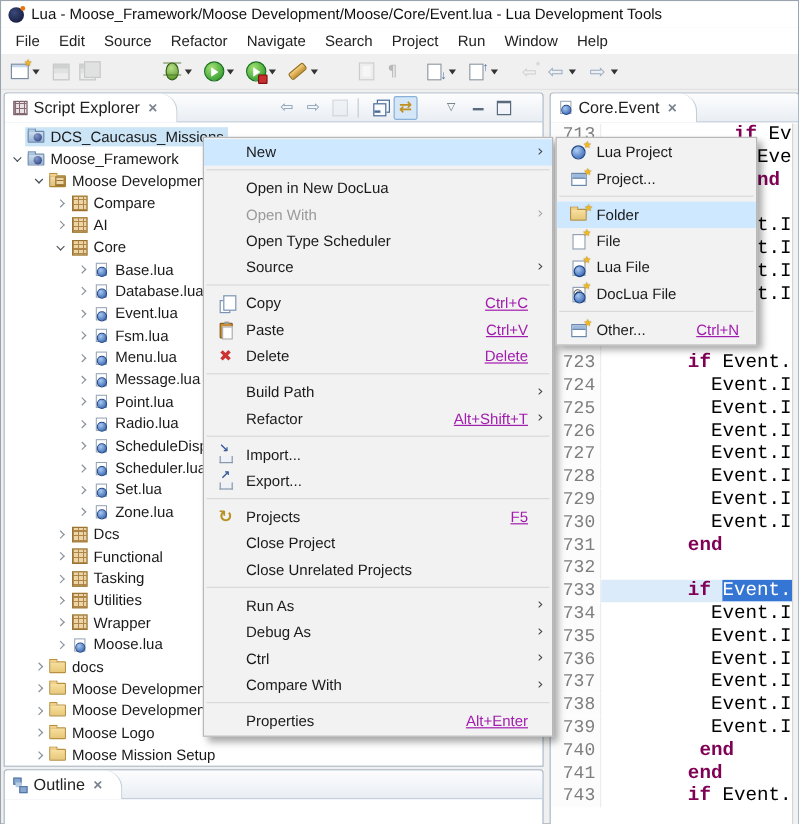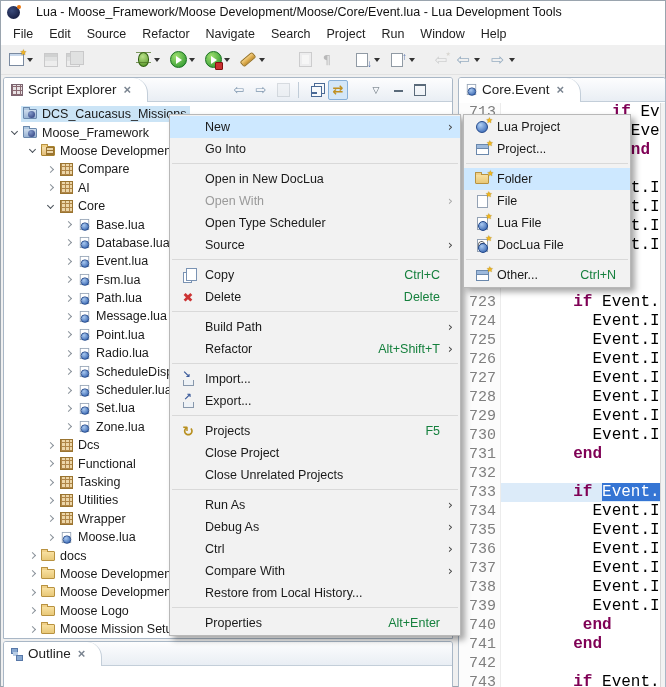--- a/index.html
+++ b/index.html
@@ -2,21 +2,21 @@
 <html><head>
 <meta charset="utf-8">
 <style>
   * { margin:0; padding:0; box-sizing:border-box; }
   html,body { width:666px; height:687px; overflow:hidden; }
   body { font-family:"Liberation Sans","DejaVu Sans",sans-serif; background:#f0f0f0; position:relative;
          -webkit-font-smoothing:antialiased; }
   .window { position:absolute; inset:0; border:1px solid #9aa4ae; background:#f0f0f0; }
 
   
-  .titlebar { height:22px; background:#ffffff; display:flex; align-items:center; padding-left:6px; gap:16px; }
+  .titlebar { height:22px; background:#ffffff; display:flex; align-items:center; padding-left:6px; gap:6px; }
   .titlebar .ttl { font-size:12.5px; color:#111; white-space:nowrap; }
   .i-luamoon { width:13px; height:13px; border-radius:50%; flex:0 0 auto;
     background:radial-gradient(circle at 38% 35%, #3a4a7a, #0c1030); position:relative; }
   .i-luamoon::after { content:""; position:absolute; right:-1px; top:-1px; width:4px; height:4px;
     border-radius:50%; background:#e8740c; }
 
   
   .menubar { height:22px; background:#ffffff; display:flex; align-items:center; padding-left:4px; }
   .mb-item { font-size:12.5px; color:#222; padding:2px 8px; white-space:nowrap; }
 
@@ -151,21 +151,21 @@
   .cmenu { position:absolute; background:#f2f2f2; border:1px solid #b8b8b8; box-shadow:4px 4px 6px rgba(0,0,0,.35);
       z-index:10; padding:1px 0; }
   #context-menu { left:168px; top:113px; width:292px; }
   #new-submenu  { left:462px; top:113px; width:168px; z-index:11; }
   .cm-item { height:22px; display:flex; align-items:center; position:relative; font-size:12.5px; color:#1a1a1a;
       padding-left:35px; padding-right:20px; white-space:nowrap; }
   #new-submenu .cm-item { padding-left:33px; padding-right:14px; }
   .cm-item.sel { background:#cde8ff; }
   .cm-item.dis { color:#9a9a9a; }
   .cm-icon { position:absolute; left:9px; top:0; width:18px; height:22px; display:flex; align-items:center; justify-content:center; }
-  .cm-short { margin-left:auto; padding-left:16px; color:#15803d; }
+  .cm-short { margin-left:auto; padding-left:16px; color:#a21caf;text-decoration:underline; }
   .cm-arrow { position:absolute; right:7px; top:50%; transform:translateY(-54%); font-size:13px; color:#444;
       font-family:"DejaVu Sans",sans-serif; }
   .cm-item.dis .cm-arrow { color:#a8a8a8; }
   .cm-sep { height:1px; background:#d9d9d9; margin:3px 2px 4px 2px; }
   .i-copy { width:9px; height:11px; background:#fff; border:1px solid #7a93b3; position:relative; z-index:0;
       margin-top:4px; margin-right:2px; }
   .i-copy::before { content:""; position:absolute; left:2px; top:-5px; width:9px; height:11px; background:#fff;
       border:1px solid #7a93b3; z-index:-1; }
   .i-clip { width:11px; height:13px; background:#c98f3d; border:1px solid #8a5f20; border-radius:1px; position:relative; }
   .i-clip::before { content:""; position:absolute; left:1px; top:2px; width:7px; height:9px; background:#fff; border:1px solid #b0b0b0; }
@@ -372,21 +372,21 @@
             </span>
           </div>
           <div class="trow" style="padding-left: 57px;">
             <span class="chevbox">
               <span class="chev "></span>
             </span>
             <span class="row-inner">
               <span class="ticon">
                 <span class="i-page ball" style="transform:scale(.85)"></span>
               </span>
-              <span>Path.lua</span>
+              <span>Menu.lua</span>
             </span>
           </div>
           <div class="trow" style="padding-left: 57px;">
             <span class="chevbox">
               <span class="chev "></span>
             </span>
             <span class="row-inner">
               <span class="ticon">
                 <span class="i-page ball" style="transform:scale(.85)"></span>
               </span>
@@ -712,43 +712,35 @@
           </div>
           <div class="crow">
             <span class="lnum">740</span>
             <span class="ctext">        <span class="k">end</span></span>
           </div>
           <div class="crow">
             <span class="lnum">741</span>
             <span class="ctext">       <span class="k">end</span></span>
           </div>
           <div class="crow">
-            <span class="lnum">742</span>
-            <span class="ctext"></span>
-          </div>
-          <div class="crow">
             <span class="lnum">743</span>
             <span class="ctext">       <span class="k">if</span><span> Event.ta</span></span>
           </div>
         </div>
       <div class="overview-ruler"></div>
     </div>
 
   </div>
 
   <div class="cmenu" id="context-menu">
       <div class="cm-item sel">
         <span class="cm-icon"></span>
         <span>New</span>
         <span class="cm-arrow">›</span>
       </div>
-      <div class="cm-item">
-        <span class="cm-icon"></span>
-        <span>Go Into</span>
-      </div>
       <div class="cm-sep"></div>
       <div class="cm-item">
         <span class="cm-icon"></span>
         <span>Open in New DocLua</span>
       </div>
       <div class="cm-item dis">
         <span class="cm-icon"></span>
         <span>Open With</span>
         <span class="cm-arrow">›</span>
       </div>
@@ -761,20 +753,27 @@
         <span>Source</span>
         <span class="cm-arrow">›</span>
       </div>
       <div class="cm-sep"></div>
       <div class="cm-item">
         <span class="cm-icon">
           <span class="i-copy"></span>
         </span>
         <span>Copy</span>
         <span class="cm-short">Ctrl+C</span>
+      </div>
+      <div class="cm-item">
+        <span class="cm-icon">
+          <span class="i-clip"></span>
+        </span>
+        <span>Paste</span>
+        <span class="cm-short">Ctrl+V</span>
       </div>
       <div class="cm-item">
         <span class="cm-icon">
           <span class="i-x">✖</span>
         </span>
         <span>Delete</span>
         <span class="cm-short">Delete</span>
       </div>
       <div class="cm-sep"></div>
       <div class="cm-item">
@@ -835,24 +834,20 @@
       <div class="cm-item">
         <span class="cm-icon"></span>
         <span>Ctrl</span>
         <span class="cm-arrow">›</span>
       </div>
       <div class="cm-item">
         <span class="cm-icon"></span>
         <span>Compare With</span>
         <span class="cm-arrow">›</span>
       </div>
-      <div class="cm-item">
-        <span class="cm-icon"></span>
-        <span>Restore from Local History...</span>
-      </div>
       <div class="cm-sep"></div>
       <div class="cm-item">
         <span class="cm-icon"></span>
         <span>Properties</span>
         <span class="cm-short">Alt+Enter</span>
       </div>
     </div>
   <div class="cmenu" id="new-submenu">
       <div class="cm-item">
         <span class="cm-icon">

